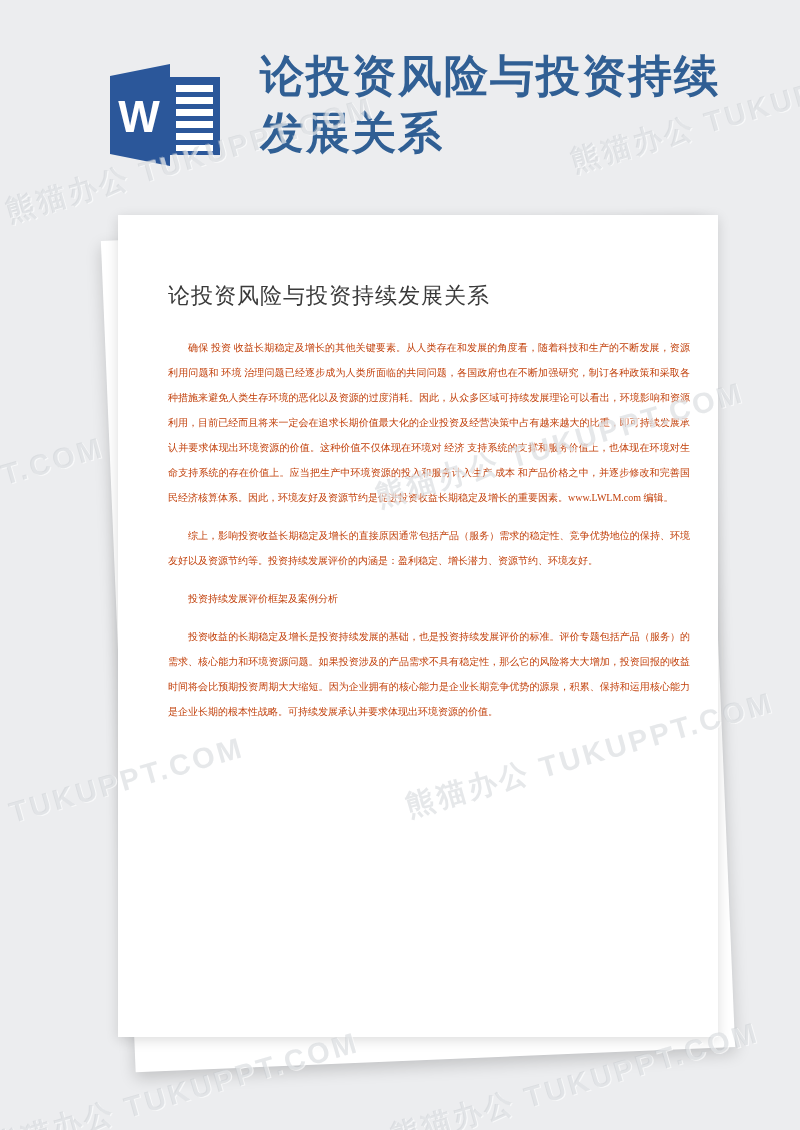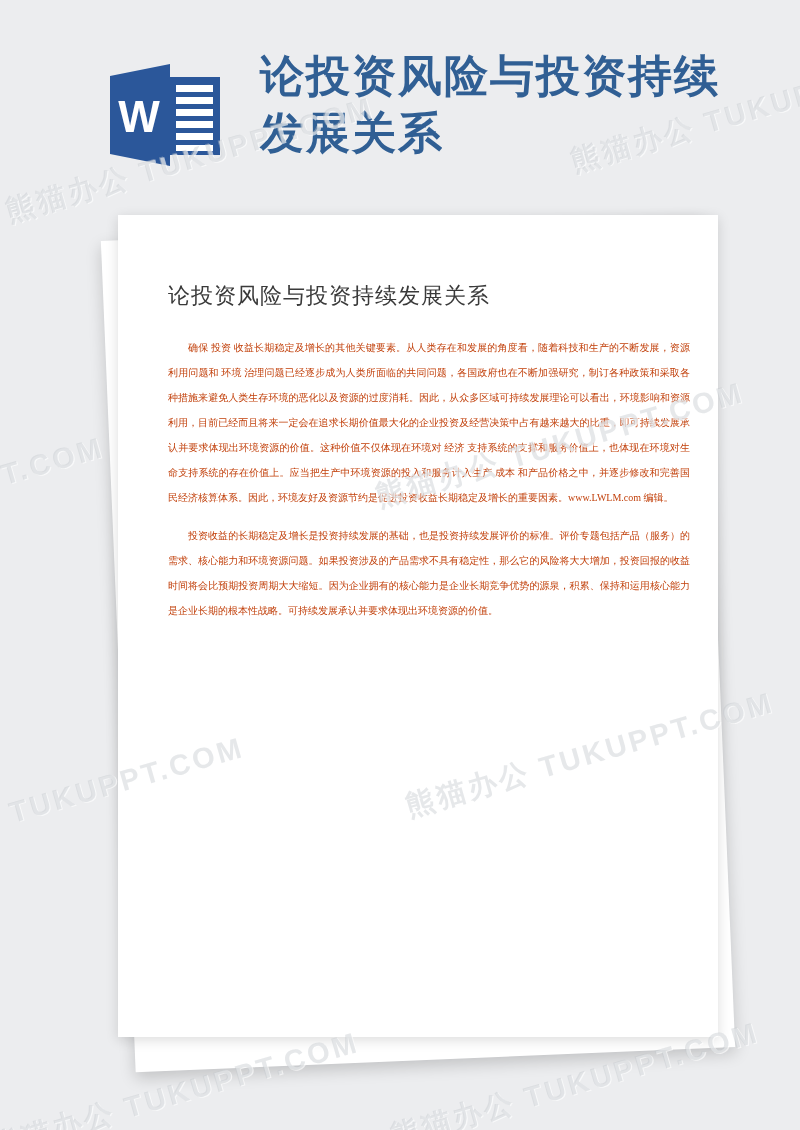--- a/index.html
+++ b/index.html
@@ -84,16 +84,18 @@
   </span>
   <a class="main-title">论投资风险与投资持续发展关系</a>
 </div>
 
 <div class="page-behind"></div>
 
 <div class="page">
   <h2 class="doc-title">论投资风险与投资持续发展关系</h2>
   <div class="doc-body">
     <p>确保 投资 收益长期稳定及增长的其他关键要素。从人类存在和发展的角度看，随着科技和生产的不断发展，资源利用问题和 环境 治理问题已经逐步成为人类所面临的共同问题，各国政府也在不断加强研究，制订各种政策和采取各种措施来避免人类生存环境的恶化以及资源的过度消耗。因此，从众多区域可持续发展理论可以看出，环境影响和资源利用，目前已经而且将来一定会在追求长期价值最大化的企业投资及经营决策中占有越来越大的比重，即可持续发展承认并要求体现出环境资源的价值。这种价值不仅体现在环境对 经济 支持系统的支撑和服务价值上，也体现在环境对生命支持系统的存在价值上。应当把生产中环境资源的投入和服务计入生产 成本 和产品价格之中，并逐步修改和完善国民经济核算体系。因此，环境友好及资源节约是促进投资收益长期稳定及增长的重要因素。www.LWLM.com 编辑。</p>
+    <p>综上，影响投资收益长期稳定及增长的直接原因通常包括产品（服务）需求的稳定性、竞争优势地位的保持、环境友好以及资源节约等。投资持续发展评价的内涵是：盈利稳定、增长潜力、资源节约、环境友好。</p>
+    <p>投资持续发展评价框架及案例分析</p>
     <p>投资收益的长期稳定及增长是投资持续发展的基础，也是投资持续发展评价的标准。评价专题包括产品（服务）的需求、核心能力和环境资源问题。如果投资涉及的产品需求不具有稳定性，那么它的风险将大大增加，投资回报的收益时间将会比预期投资周期大大缩短。因为企业拥有的核心能力是企业长期竞争优势的源泉，积累、保持和运用核心能力是企业长期的根本性战略。可持续发展承认并要求体现出环境资源的价值。</p>
 
   </div>
 </div>
 
 </body></html>

